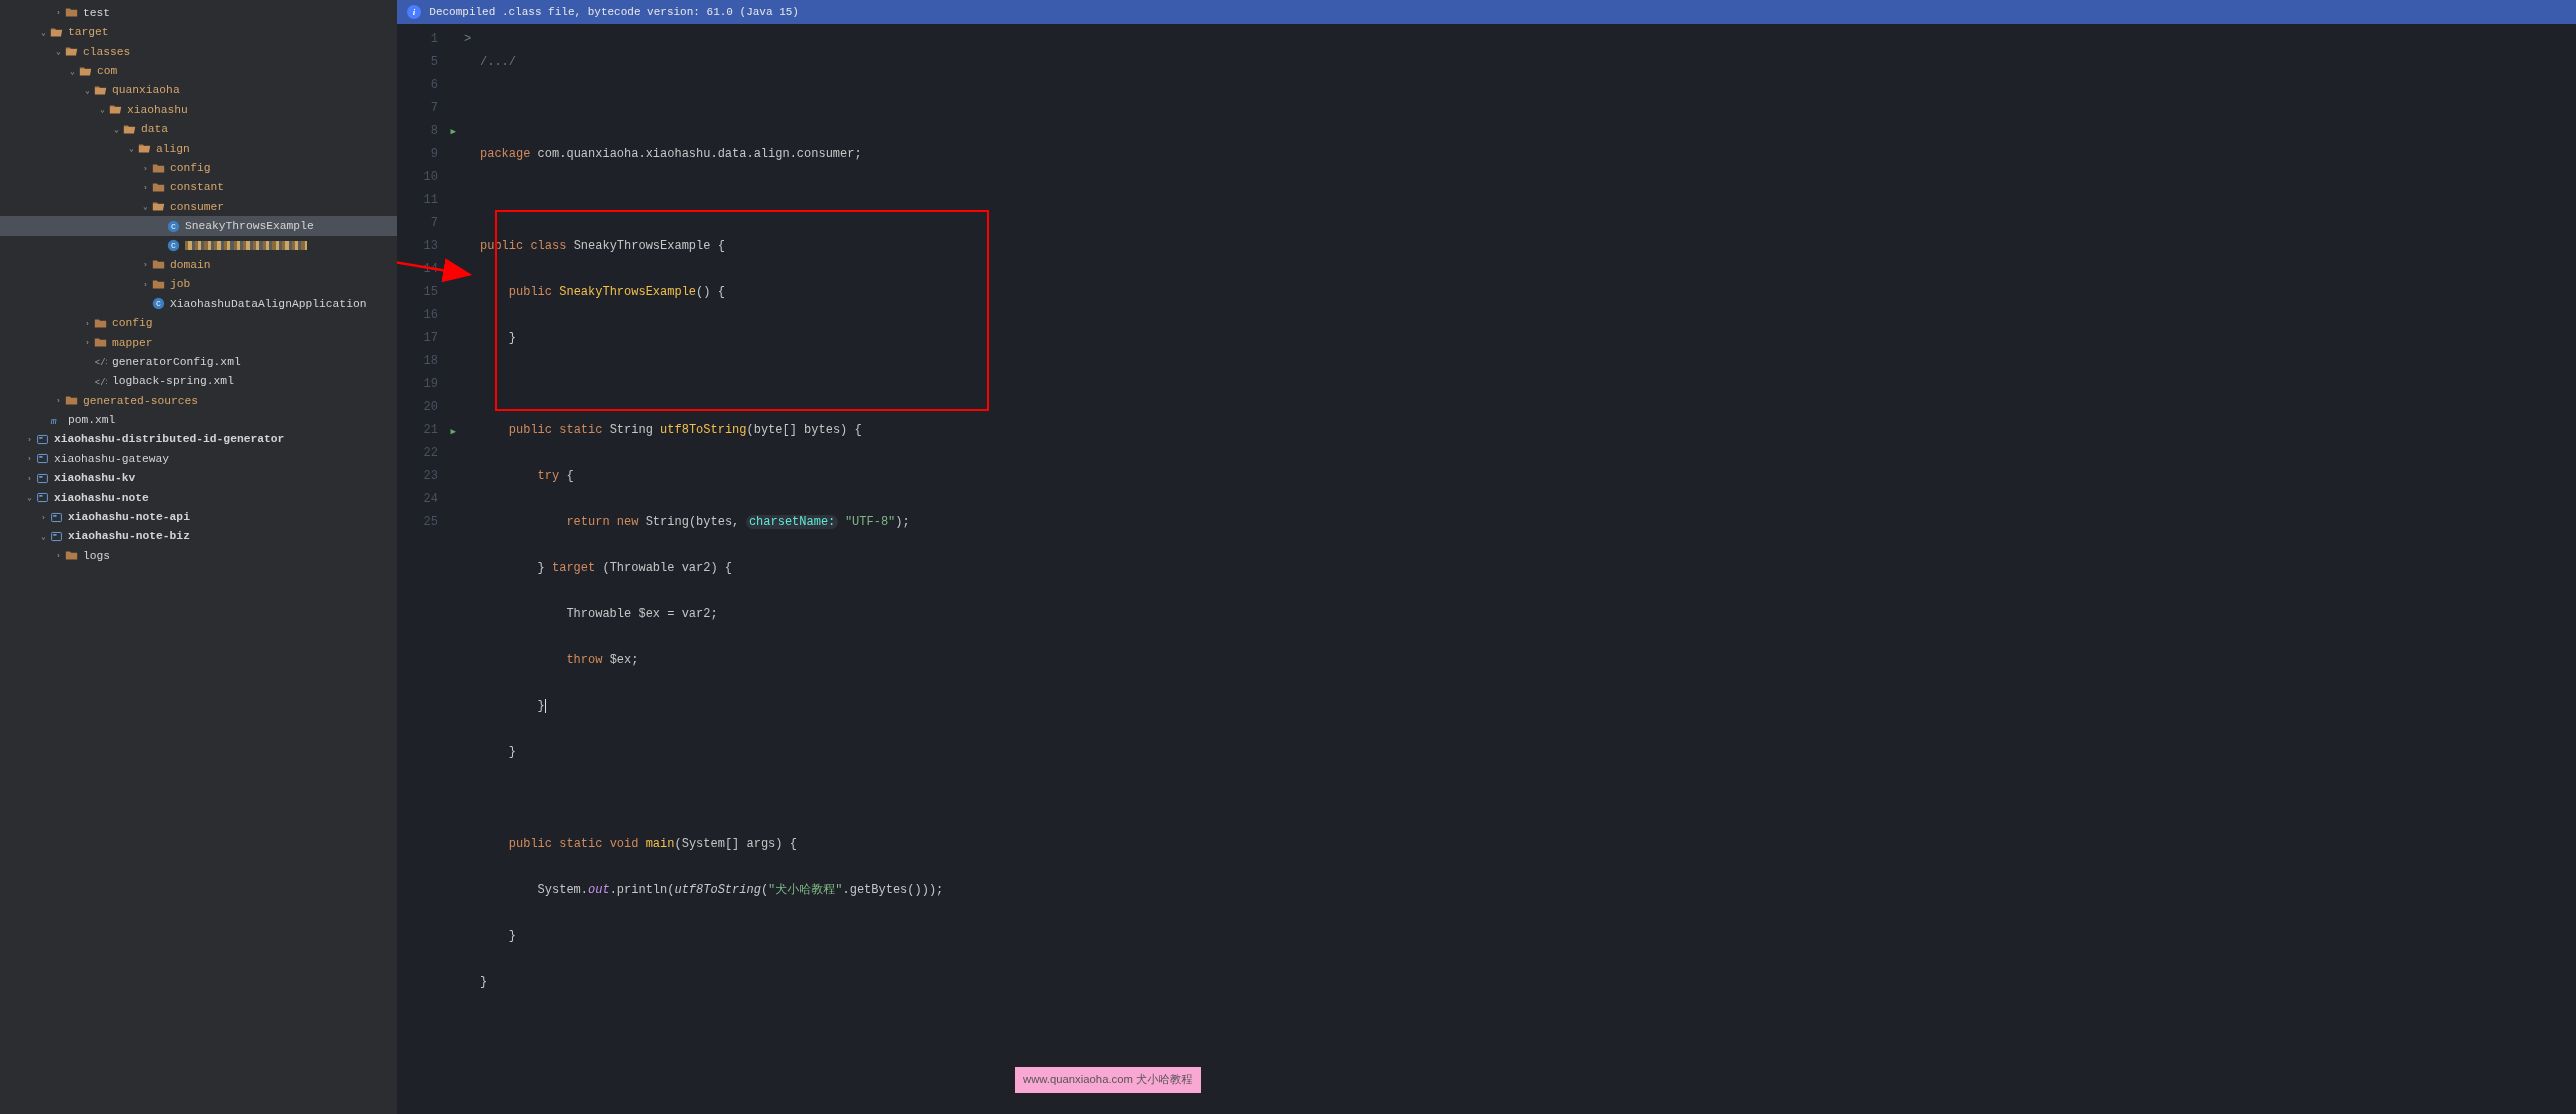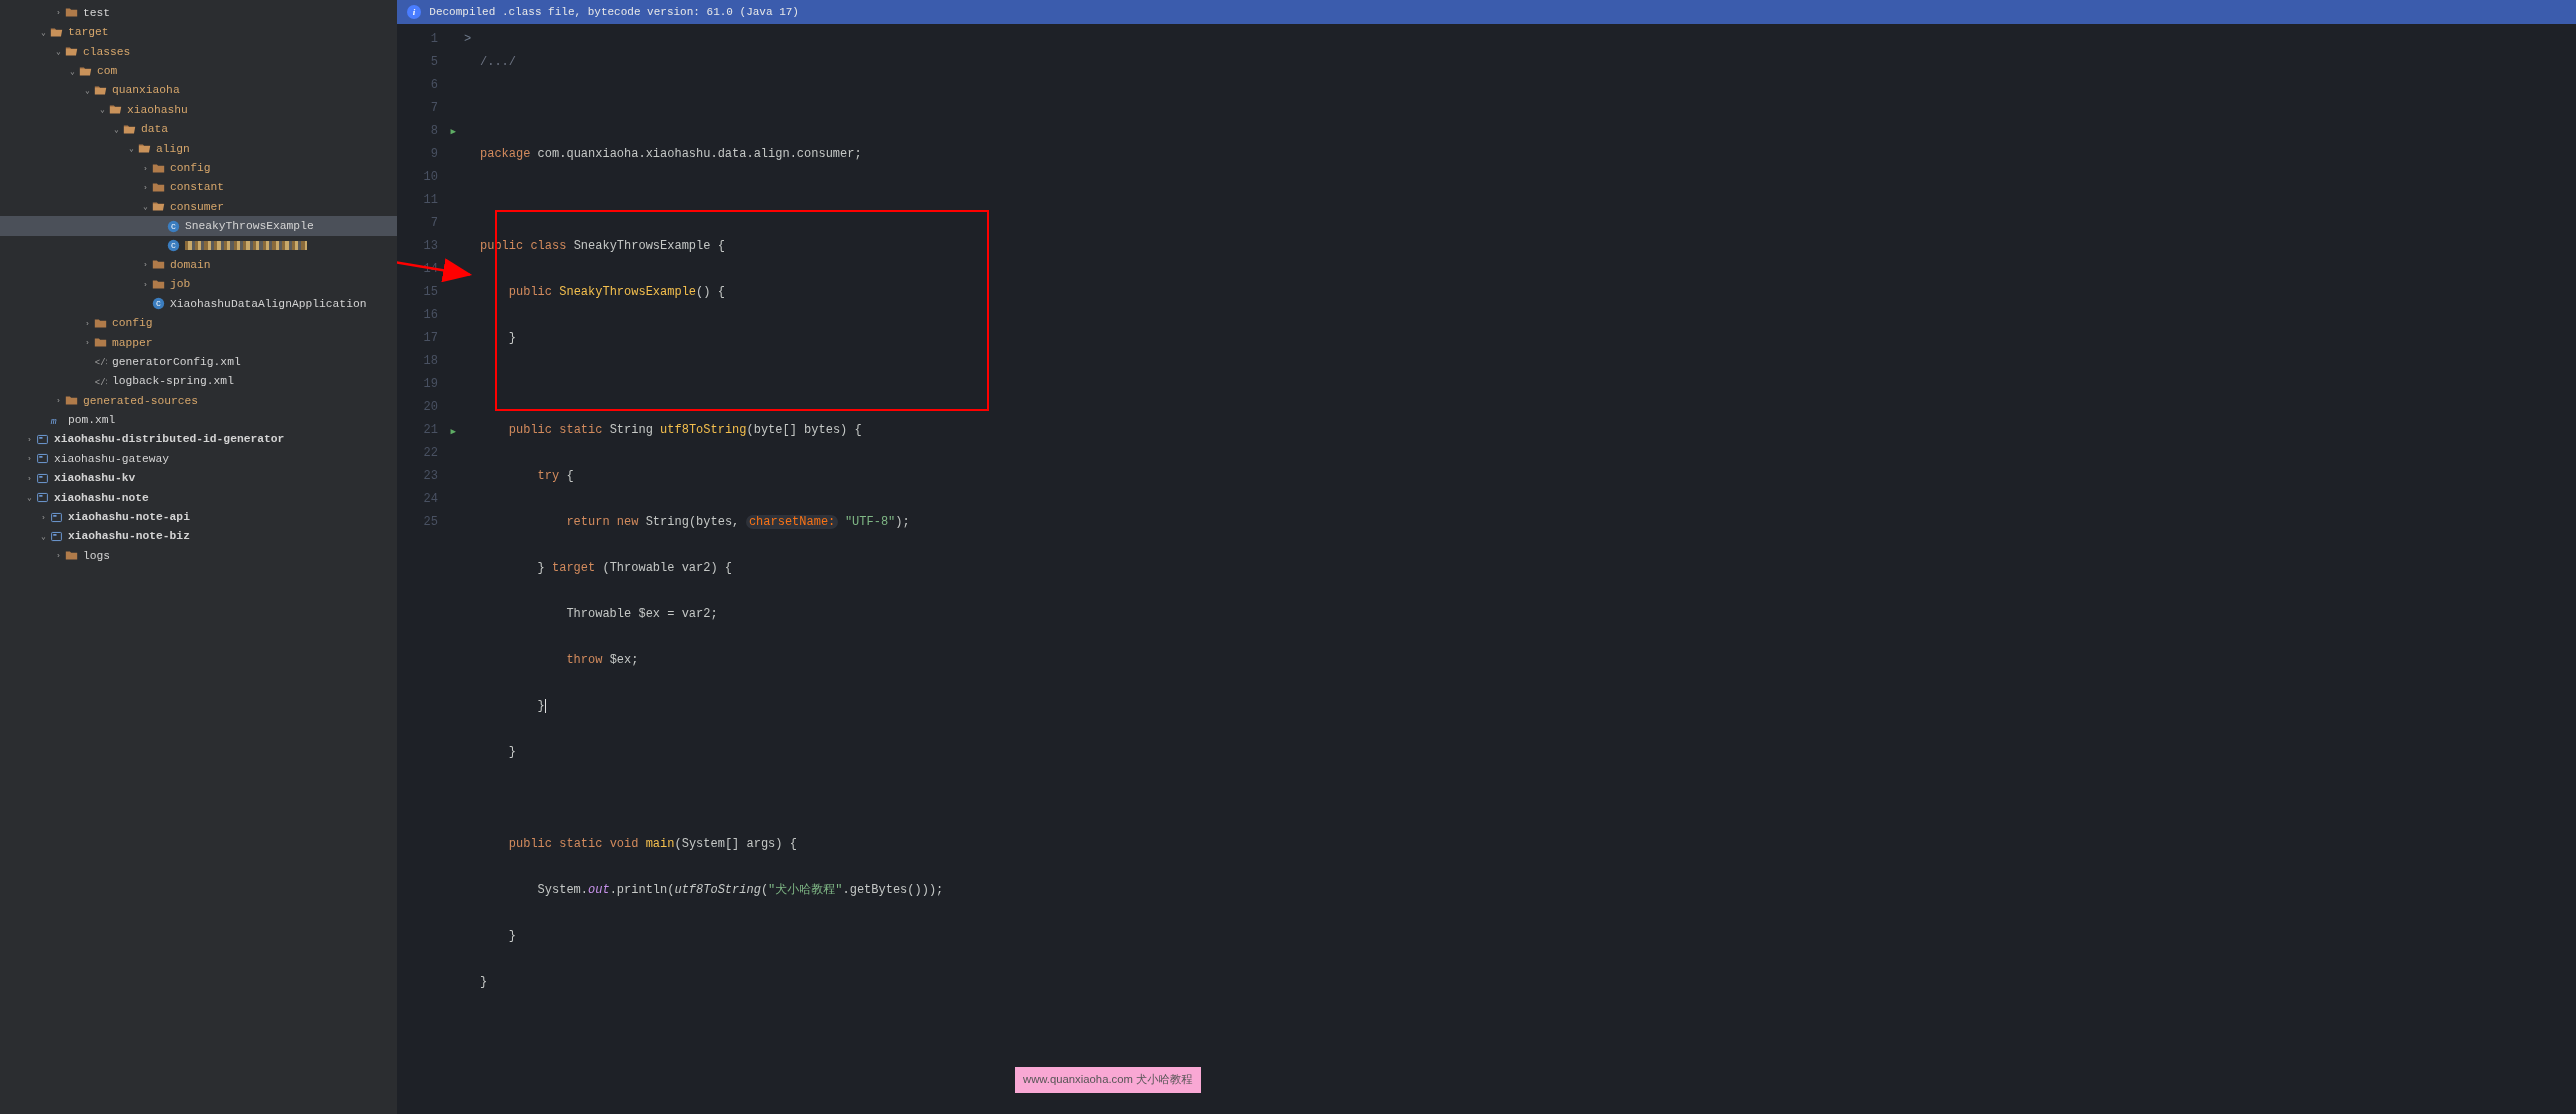--- a/index.html
+++ b/index.html
@@ -17,21 +17,21 @@
   .code-area{flex:1;display:flex;overflow:auto;padding-top:3.2px;position:relative;}
   .gutter{width:49px;text-align:right;padding-right:8px;color:#495162;user-select:none;font-family:Consolas,'Courier New',monospace;font-size:12px;line-height:23px;}
   .gutter-extra{width:18px;color:#6f7b8c;}
   .fold-col{width:16px;color:#6f7b8c;font-family:Consolas,monospace;font-size:12px;line-height:23px;}
   .run-icon{color:#5fad65;font-size:9px;}
   .code-lines{font-family:Consolas,'Courier New',monospace;font-size:12px;line-height:23px;white-space:pre;color:#c5c8c6;position:relative;}
   .tok-kw{color:#d38b5d;}
   .tok-fn{color:#f5c04e;}
   .tok-str{color:#7fb785;}
   .tok-field{color:#c792ea;font-style:italic;}
-  .tok-hint{color:#f97316;background:#2e323a;padding:0 2.4px;border-radius:7px;}
+  .tok-hint{color:#5eead4;background:#2e323a;padding:0 2.4px;border-radius:7px;}
   .tok-com{color:#6b7280;}
   .tok-call-it{font-style:italic;}
   .red-box{position:absolute;border:2.4px solid #ff0000;pointer-events:none;}
   .red-arrow{position:absolute;pointer-events:none;}
   .watermark{position:absolute;bottom:21px;left:535px;background:#f9a8d4;color:#555;padding:1.6px 8px;font-size:11.3px;font-family:Arial,sans-serif;}
   .blur-strip{display:inline-block;width:122px;height:9.7px;background:repeating-linear-gradient(90deg,#8a6a3a 0 3.2px,#c9a96a 3.2px 6.5px,#5a5a5a 6.5px 9.7px);filter:blur(0.4px);vertical-align:middle;}
   .cursor-caret{border-left:0.8px solid #e0e0e0;}
 </style>
 </head>
 <body>
@@ -313,21 +313,21 @@
           <path fill="#b07b4a" d="M1 3h5l1.5 1.5H15v8.5H1z"></path>
         </svg>
       </span>
       <span class="tree-label">logs</span>
     </div>
   </div>
 
 <div class="editor-pane">
   <div class="banner">
     <span class="banner-icon">i</span>
-    <span>Decompiled .class file, bytecode version: 61.0 (Java 17)</span>
+    <span>Decompiled .class file, bytecode version: 61.0 (Java 15)</span>
   </div>
 
   <div class="code-area">
     <div class="gutter" id="lineGutter">
         <div>1</div>
         <div>5</div>
         <div>6</div>
         <div>7</div>
         <div>8</div>
         <div>9</div>

